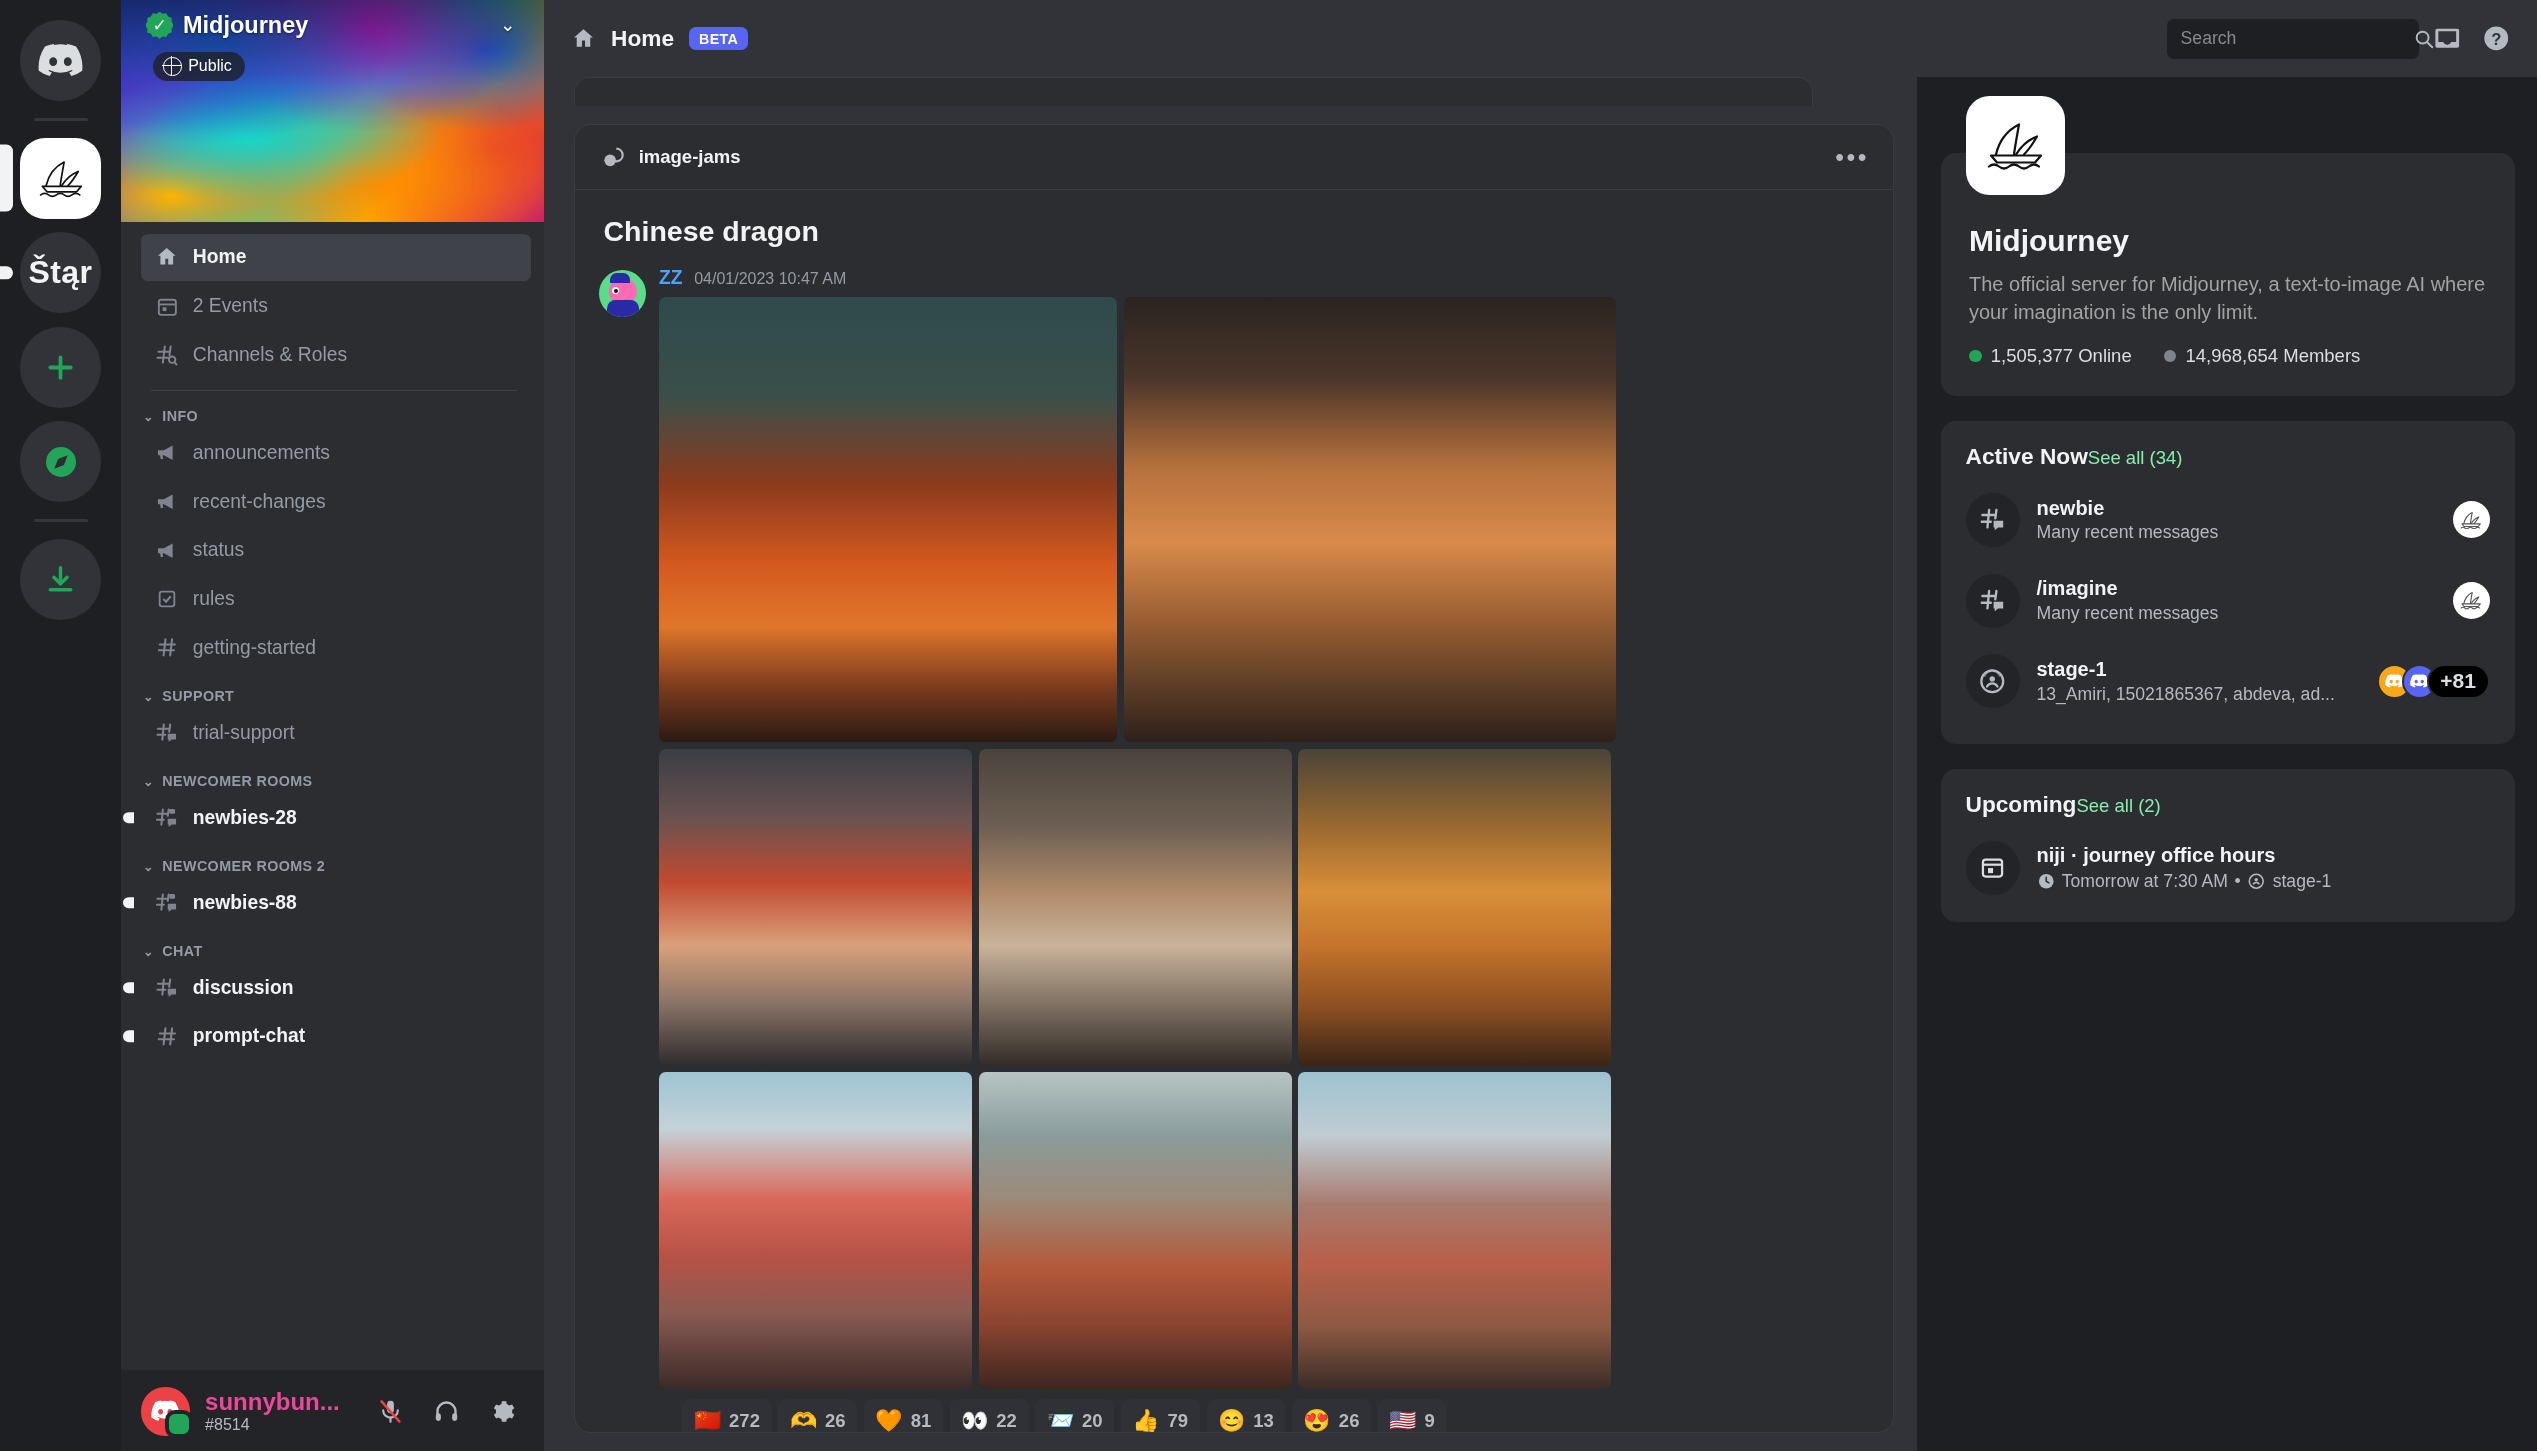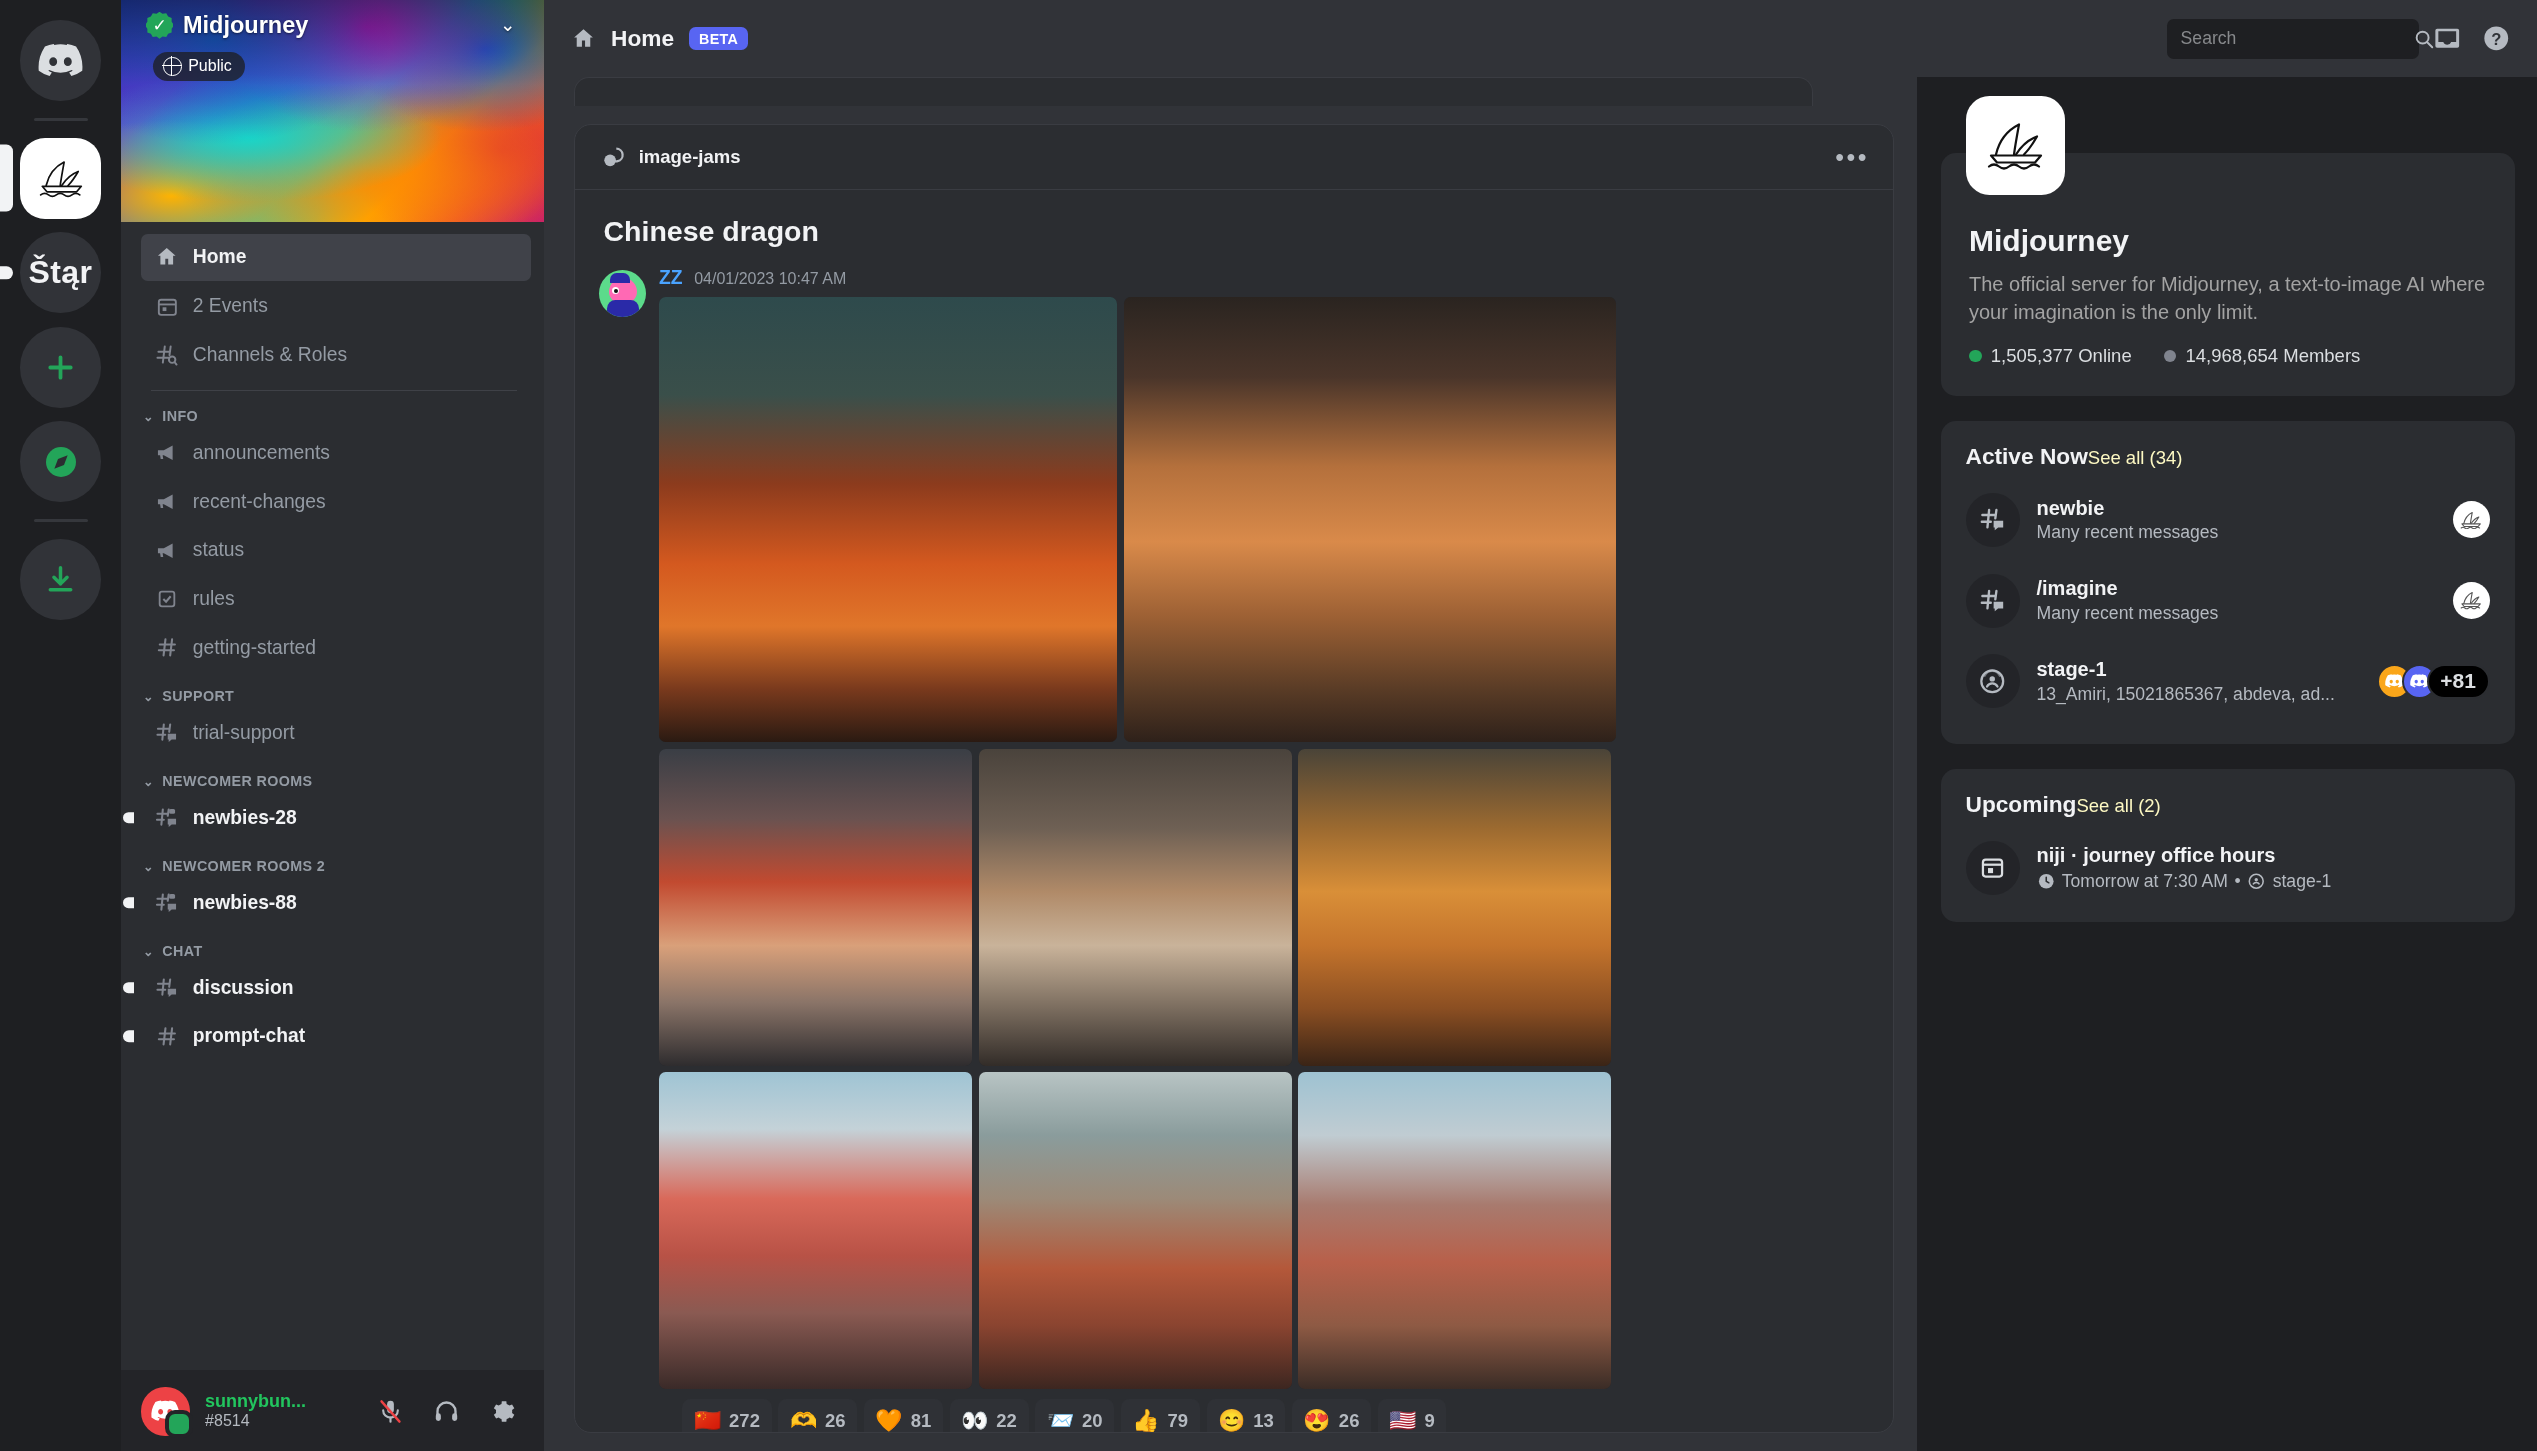--- a/index.html
+++ b/index.html
@@ -95,21 +95,21 @@
   .cat .caret { font-size: 12.6px; }
 
   .userbar {
     position: absolute; bottom: 0; left: 0; right: 0; height: 82px;
     background: #232428; display: flex; align-items: center; padding: 0 20px; gap: 11.7px;
   }
   .avatar-red { width: 49px; height: 49px; border-radius: 24px; background: #ed4245;
     display:flex; align-items:center; justify-content:center; position: relative; flex:0 0 49px; }
   .status-dot { position: absolute; right: -2.5px; bottom: -2.5px; width: 20px; height: 20px; border-radius: 10px;
     background: #23a559; border: 4.2px solid #232428; box-sizing: content-box; }
-  .uname { color: #22c55e; font-size: 18px; font-weight: 700; line-height: 1.15; }
+  .uname { color: #ec4899; font-size: 24px; font-weight: 700; line-height: 1.15; }
   .utag { color: #b5bac1; font-size: 16px; line-height: 1.15; }
   .ubtn { width: 44px; height: 44px; display:flex; align-items:center; justify-content:center; color:#b5bac1; cursor:pointer; }
 
   
   .main { flex: 1; display: flex; flex-direction: column; background: #313338; min-width: 0; }
   .topbar { height: 77px; display: flex; align-items: center; padding: 0 22px 0 27px; flex: 0 0 77px; background:#313338;}
   .topbar-left { display: flex; align-items: center; gap: 15px; flex: 1; }
   .topbar-title { color: #f2f3f5; font-size: 22.7px; font-weight: 700; }
   .beta {
     background: #5865f2; color: #fff; font-size: 14.3px; font-weight: 700;
@@ -192,21 +192,21 @@
   }
   .srv-name { color: #f2f3f5; font-size: 30px; font-weight: 700; margin-top: 49px; }
   .srv-desc { color: #a3a3a3; font-size: 20px; line-height: 1.38; margin-top: 13.4px; }
   .srv-stats { display: flex; gap: 32px; margin-top: 18.5px; align-items: center; }
   .stat { display: flex; align-items: center; gap: 9.2px; color: #dbdee1; font-size: 18.5px; }
   .bullet { width: 12.6px; height: 12.6px; border-radius: 6.7px; }
 
   .panel { background: #2b2d31; border-radius: 15px; padding: 22px 25px 23.5px; margin-top: 25px; }
   .panel-head { display: flex; align-items: baseline; justify-content: flex-start; margin-bottom: 8.4px; }
   .panel-title { color: #f2f3f5; font-size: 22.7px; font-weight: 700; }
-  .panel-link { color: #fef9c3; font-size: 18.5px; cursor: pointer; }
+  .panel-link { color: #86efac; font-size: 18.5px; cursor: pointer; }
   .act-row { display: flex; align-items: center; gap: 17px; padding: 15px 0 11.7px; }
   .act-ico { width: 54px; height: 54px; flex: 0 0 54px; border-radius: 27px; background: #232428;
     display:flex; align-items:center; justify-content:center; color:#b5bac1; }
   .act-txt { flex: 1; min-width: 0; }
   .act-name { color: #f2f3f5; font-size: 20px; font-weight: 700; }
   .act-sub { color: #b5bac1; font-size: 17.6px; margin-top: 2.5px; white-space: nowrap; overflow: hidden; text-overflow: ellipsis; }
   .act-right { display: flex; align-items: center; }
   .mini-logo { width: 37px; height: 37px; border-radius: 18.5px; background: #fff; display:flex; align-items:center; justify-content:center; }
   .stack { display: flex; align-items: center; }
   .stack .a { width: 35px; height: 35px; border-radius: 17.6px; display:flex; align-items:center; justify-content:center; margin-left: -10px; border: 2.5px solid #2b2d31; }

